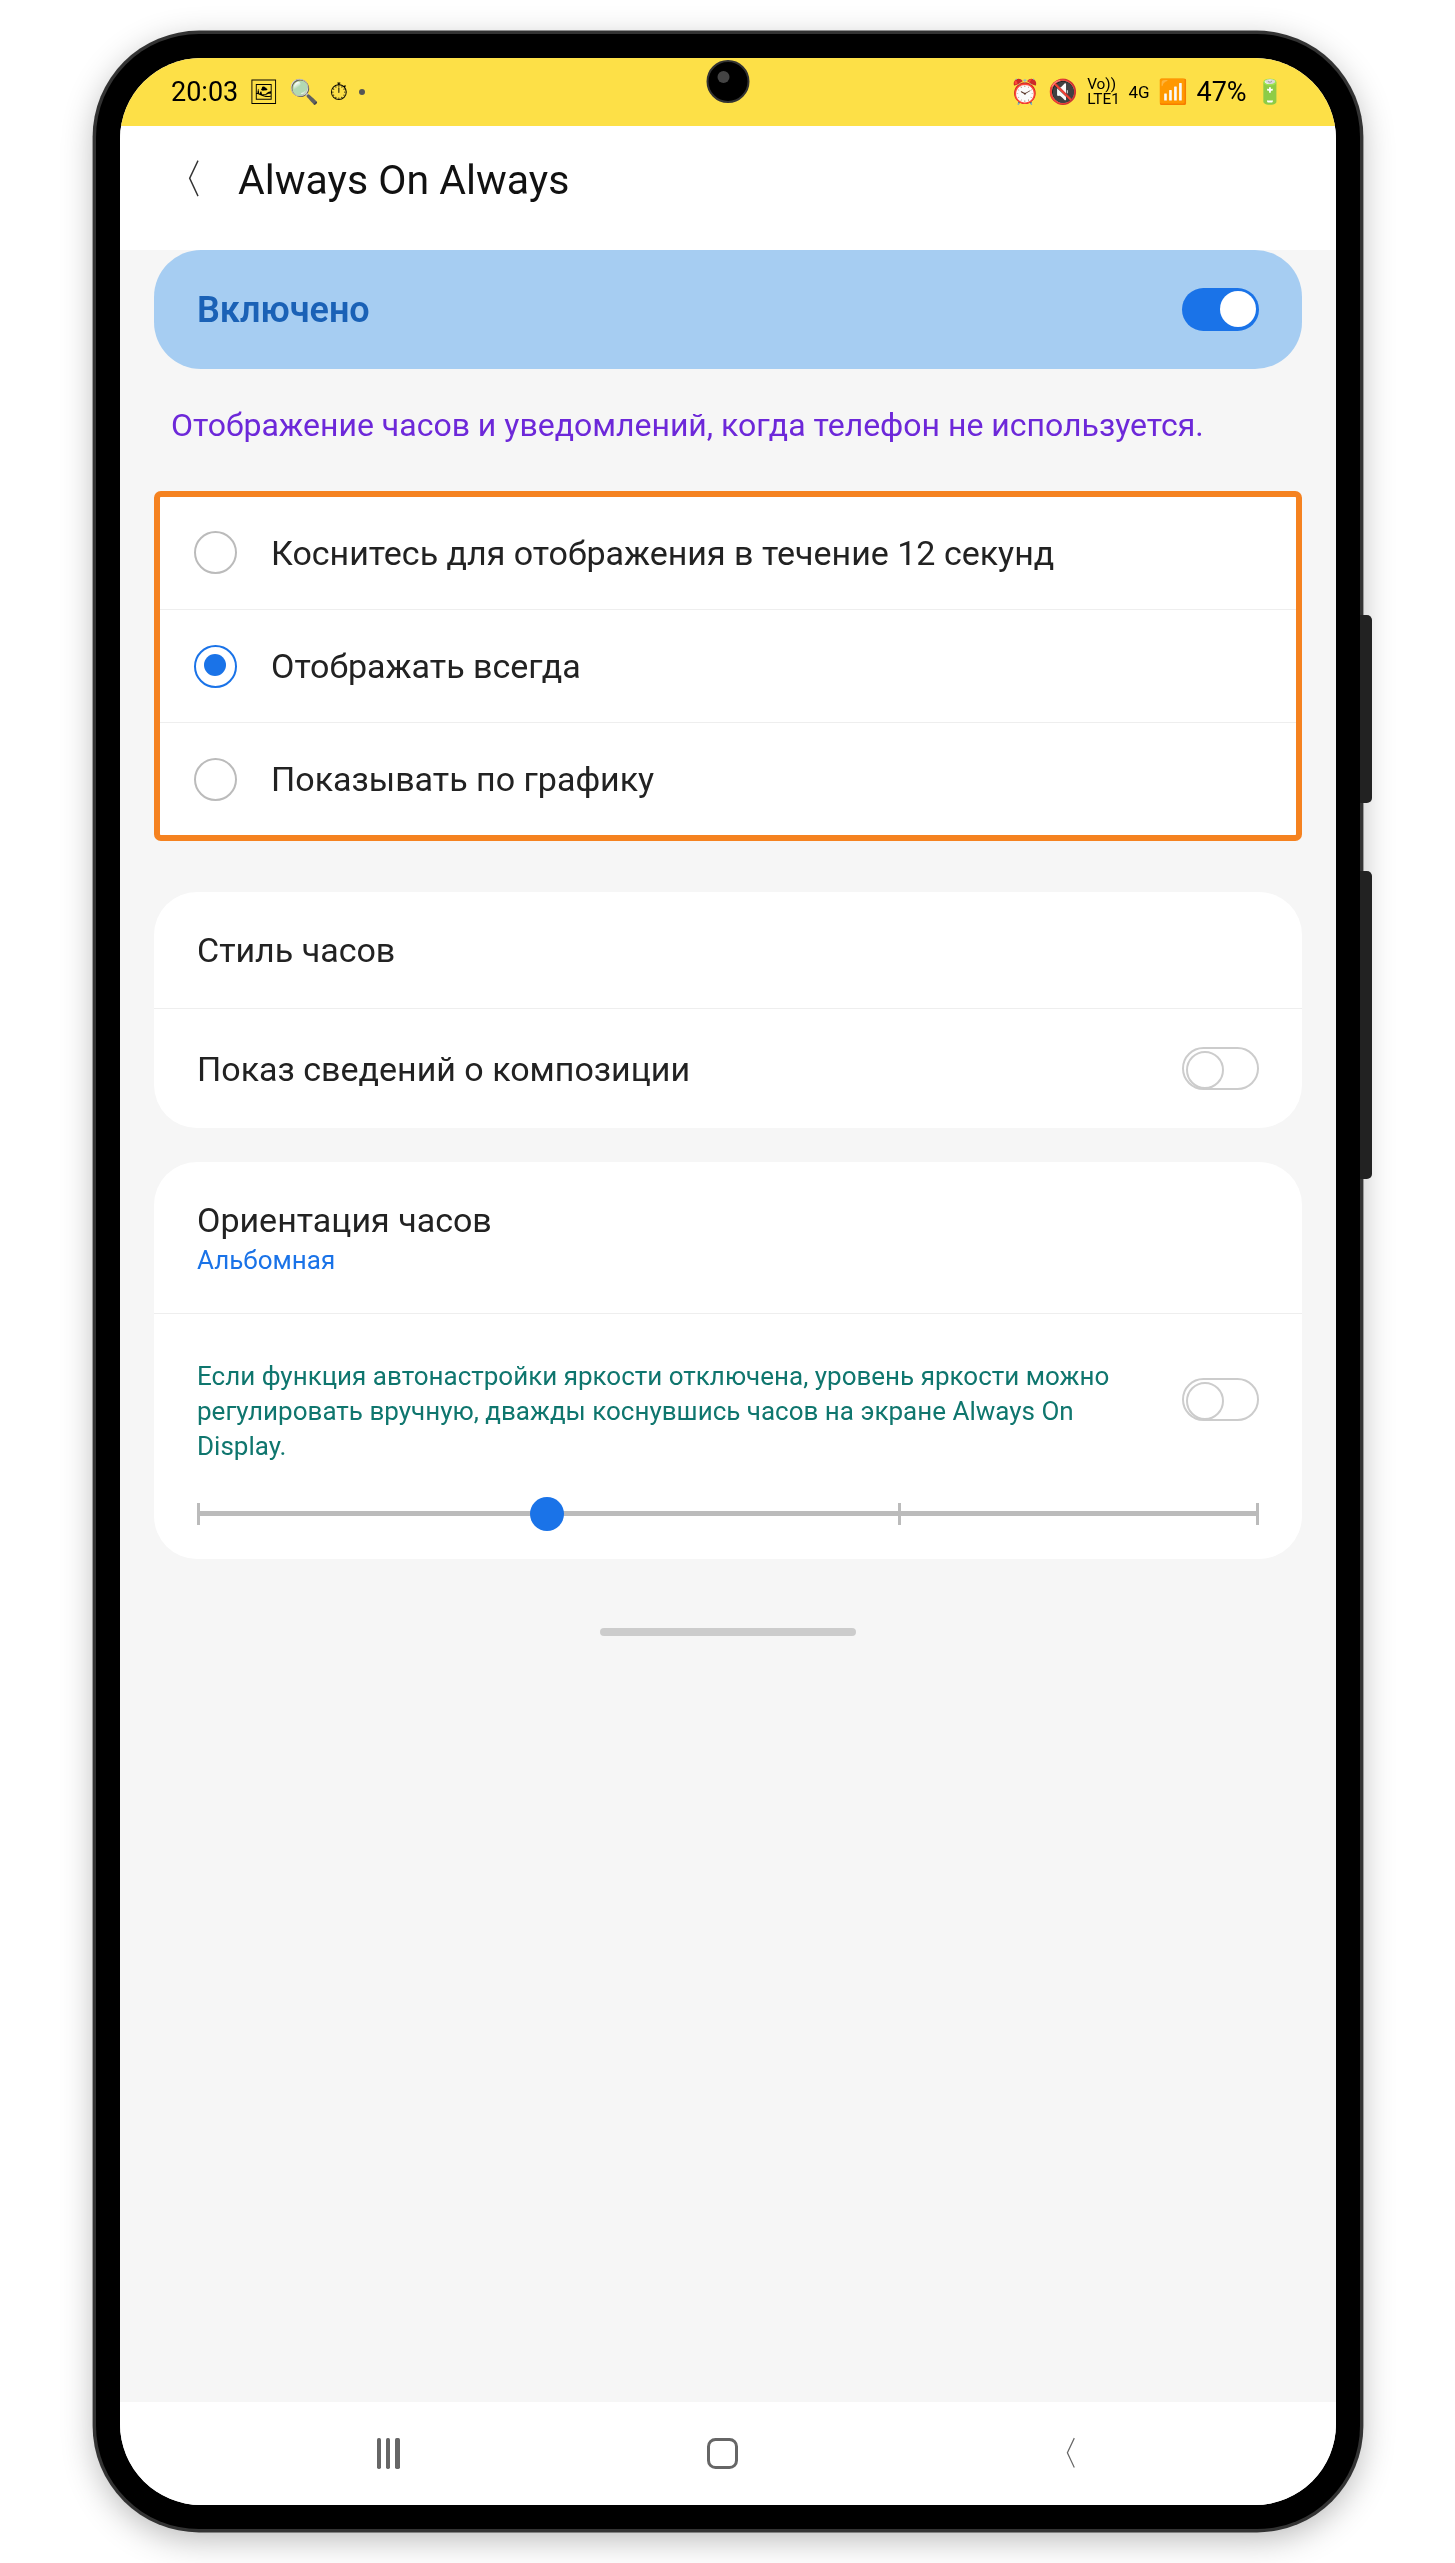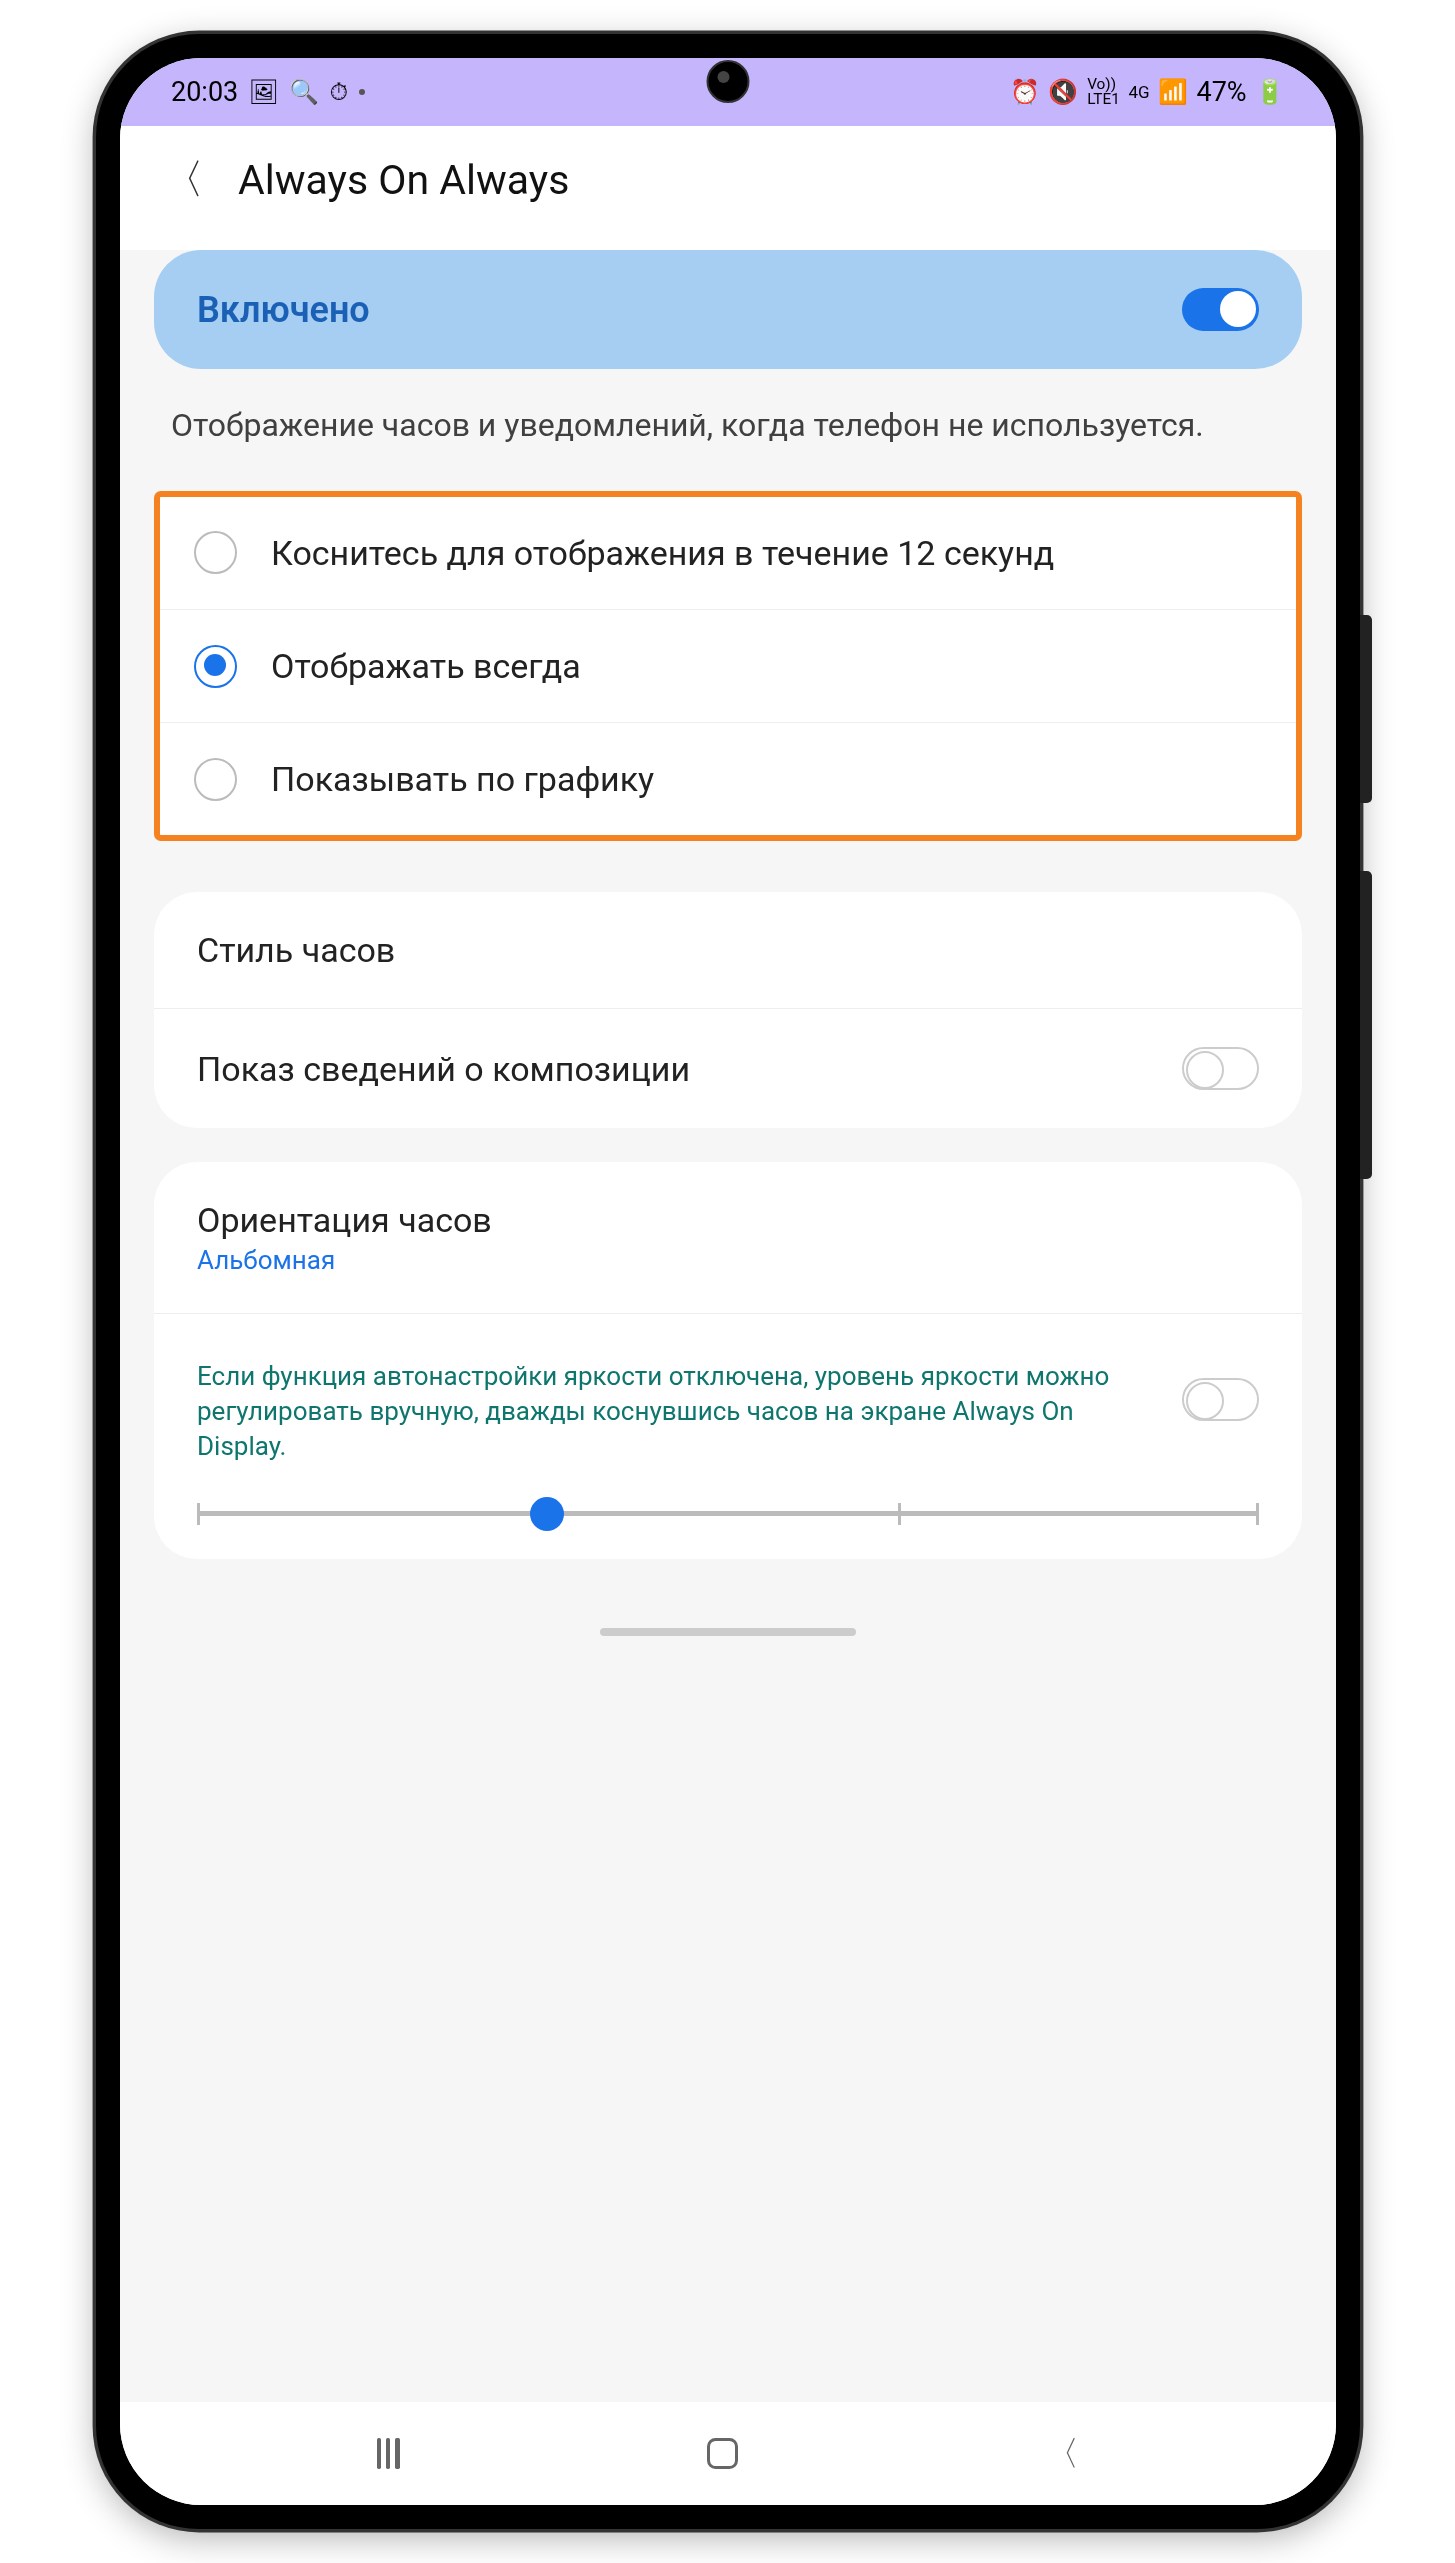--- a/index.html
+++ b/index.html
@@ -74,21 +74,21 @@
 
   
   .status-bar {
     height: 68px;
     display: flex;
     align-items: center;
     justify-content: space-between;
     padding: 0 51px;
     font-size: 27px;
     color: #000;
-    background: #c4b5fd;
+    background: #fde047;
   }
   .status-left { display:flex; align-items:center; gap:10.3px; }
   .status-right { display:flex; align-items:center; gap:8.5px; font-size:22px;}
   .status-right .battery-text{font-size:27px;}
   .tiny-icon{font-size:24px;}
   .dot{width:6.8px;height:6.8px;background:#555;border-radius:50%;}
 
   
   .header {
     display: flex;
@@ -165,21 +165,21 @@
     left: 1.7px;
     top: 1.7px;
     width: 34px;
     height: 34px;
     border: 2.6px solid #ccc;
     background:#fff;
     border-radius: 50%;
   }
 
   .description {
-    color: #404040;
+    color: #6d28d9;
     font-size: 32px;
     line-height: 1.4;
     padding: 0 17px 43px 17px;
   }
 
   .radio-group {
     border: 6.8px solid #f58220;
     border-radius: 6.8px;
     background: #fff;
     margin-bottom: 51px;

